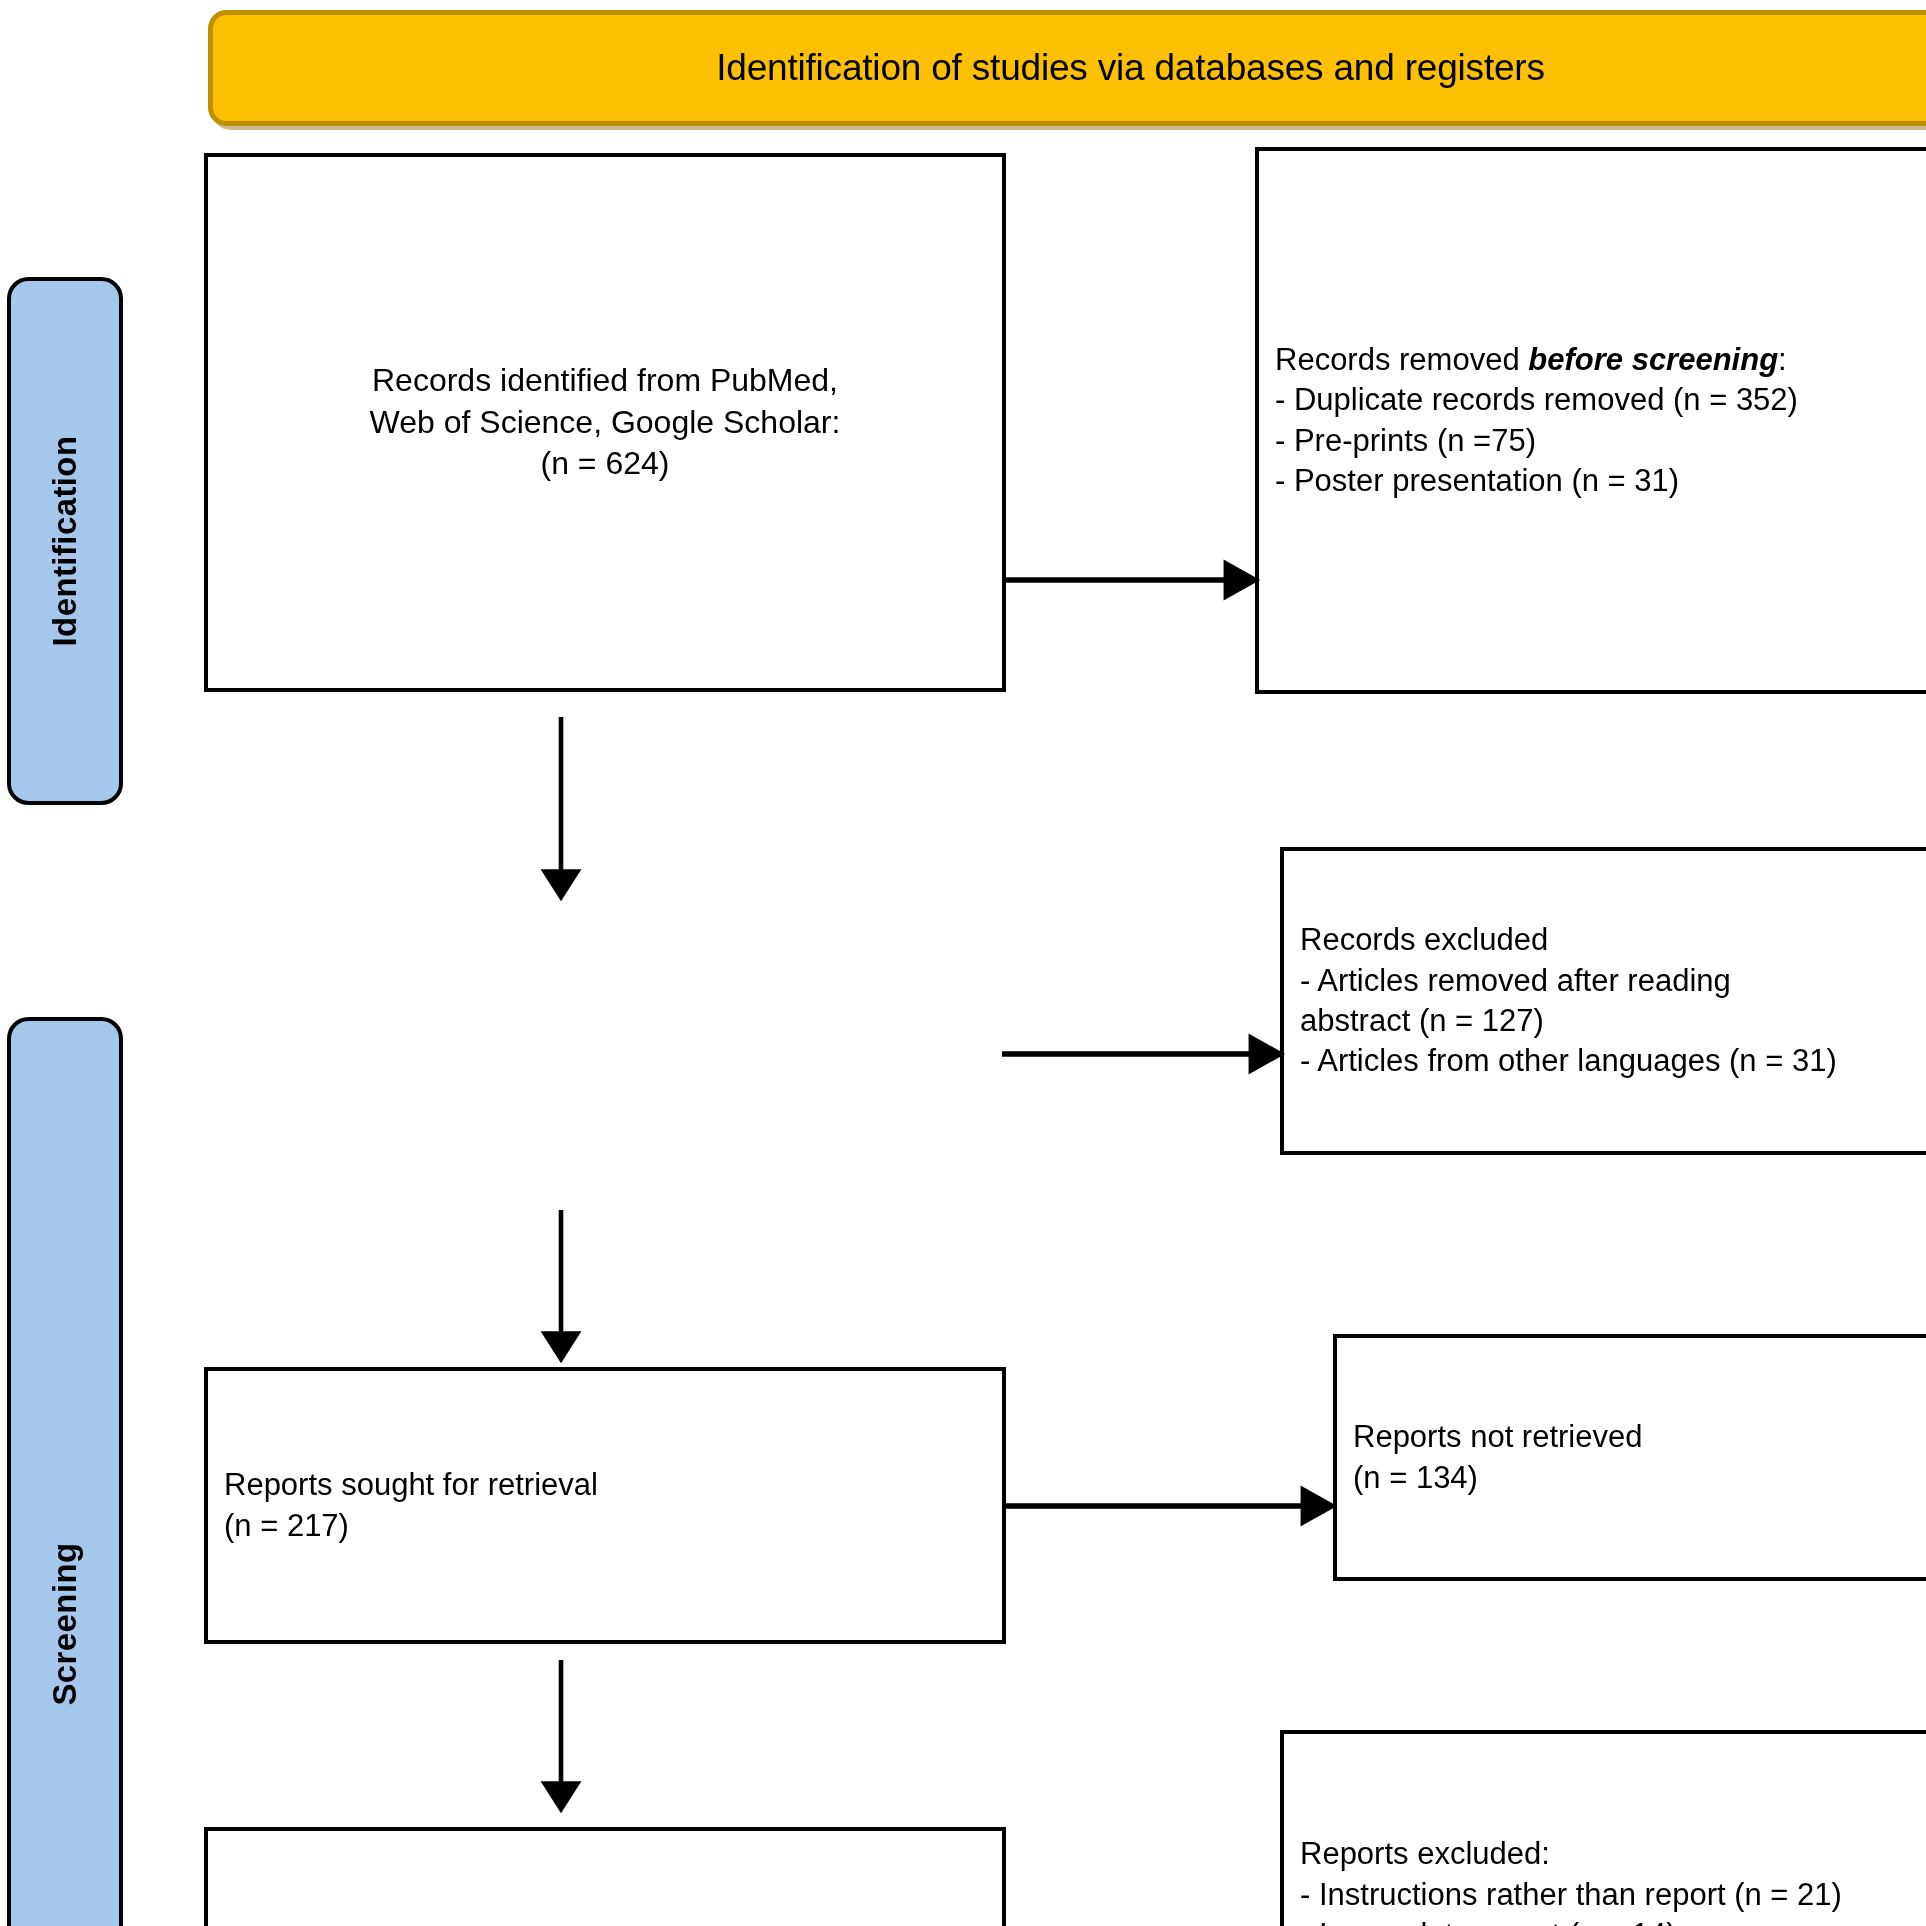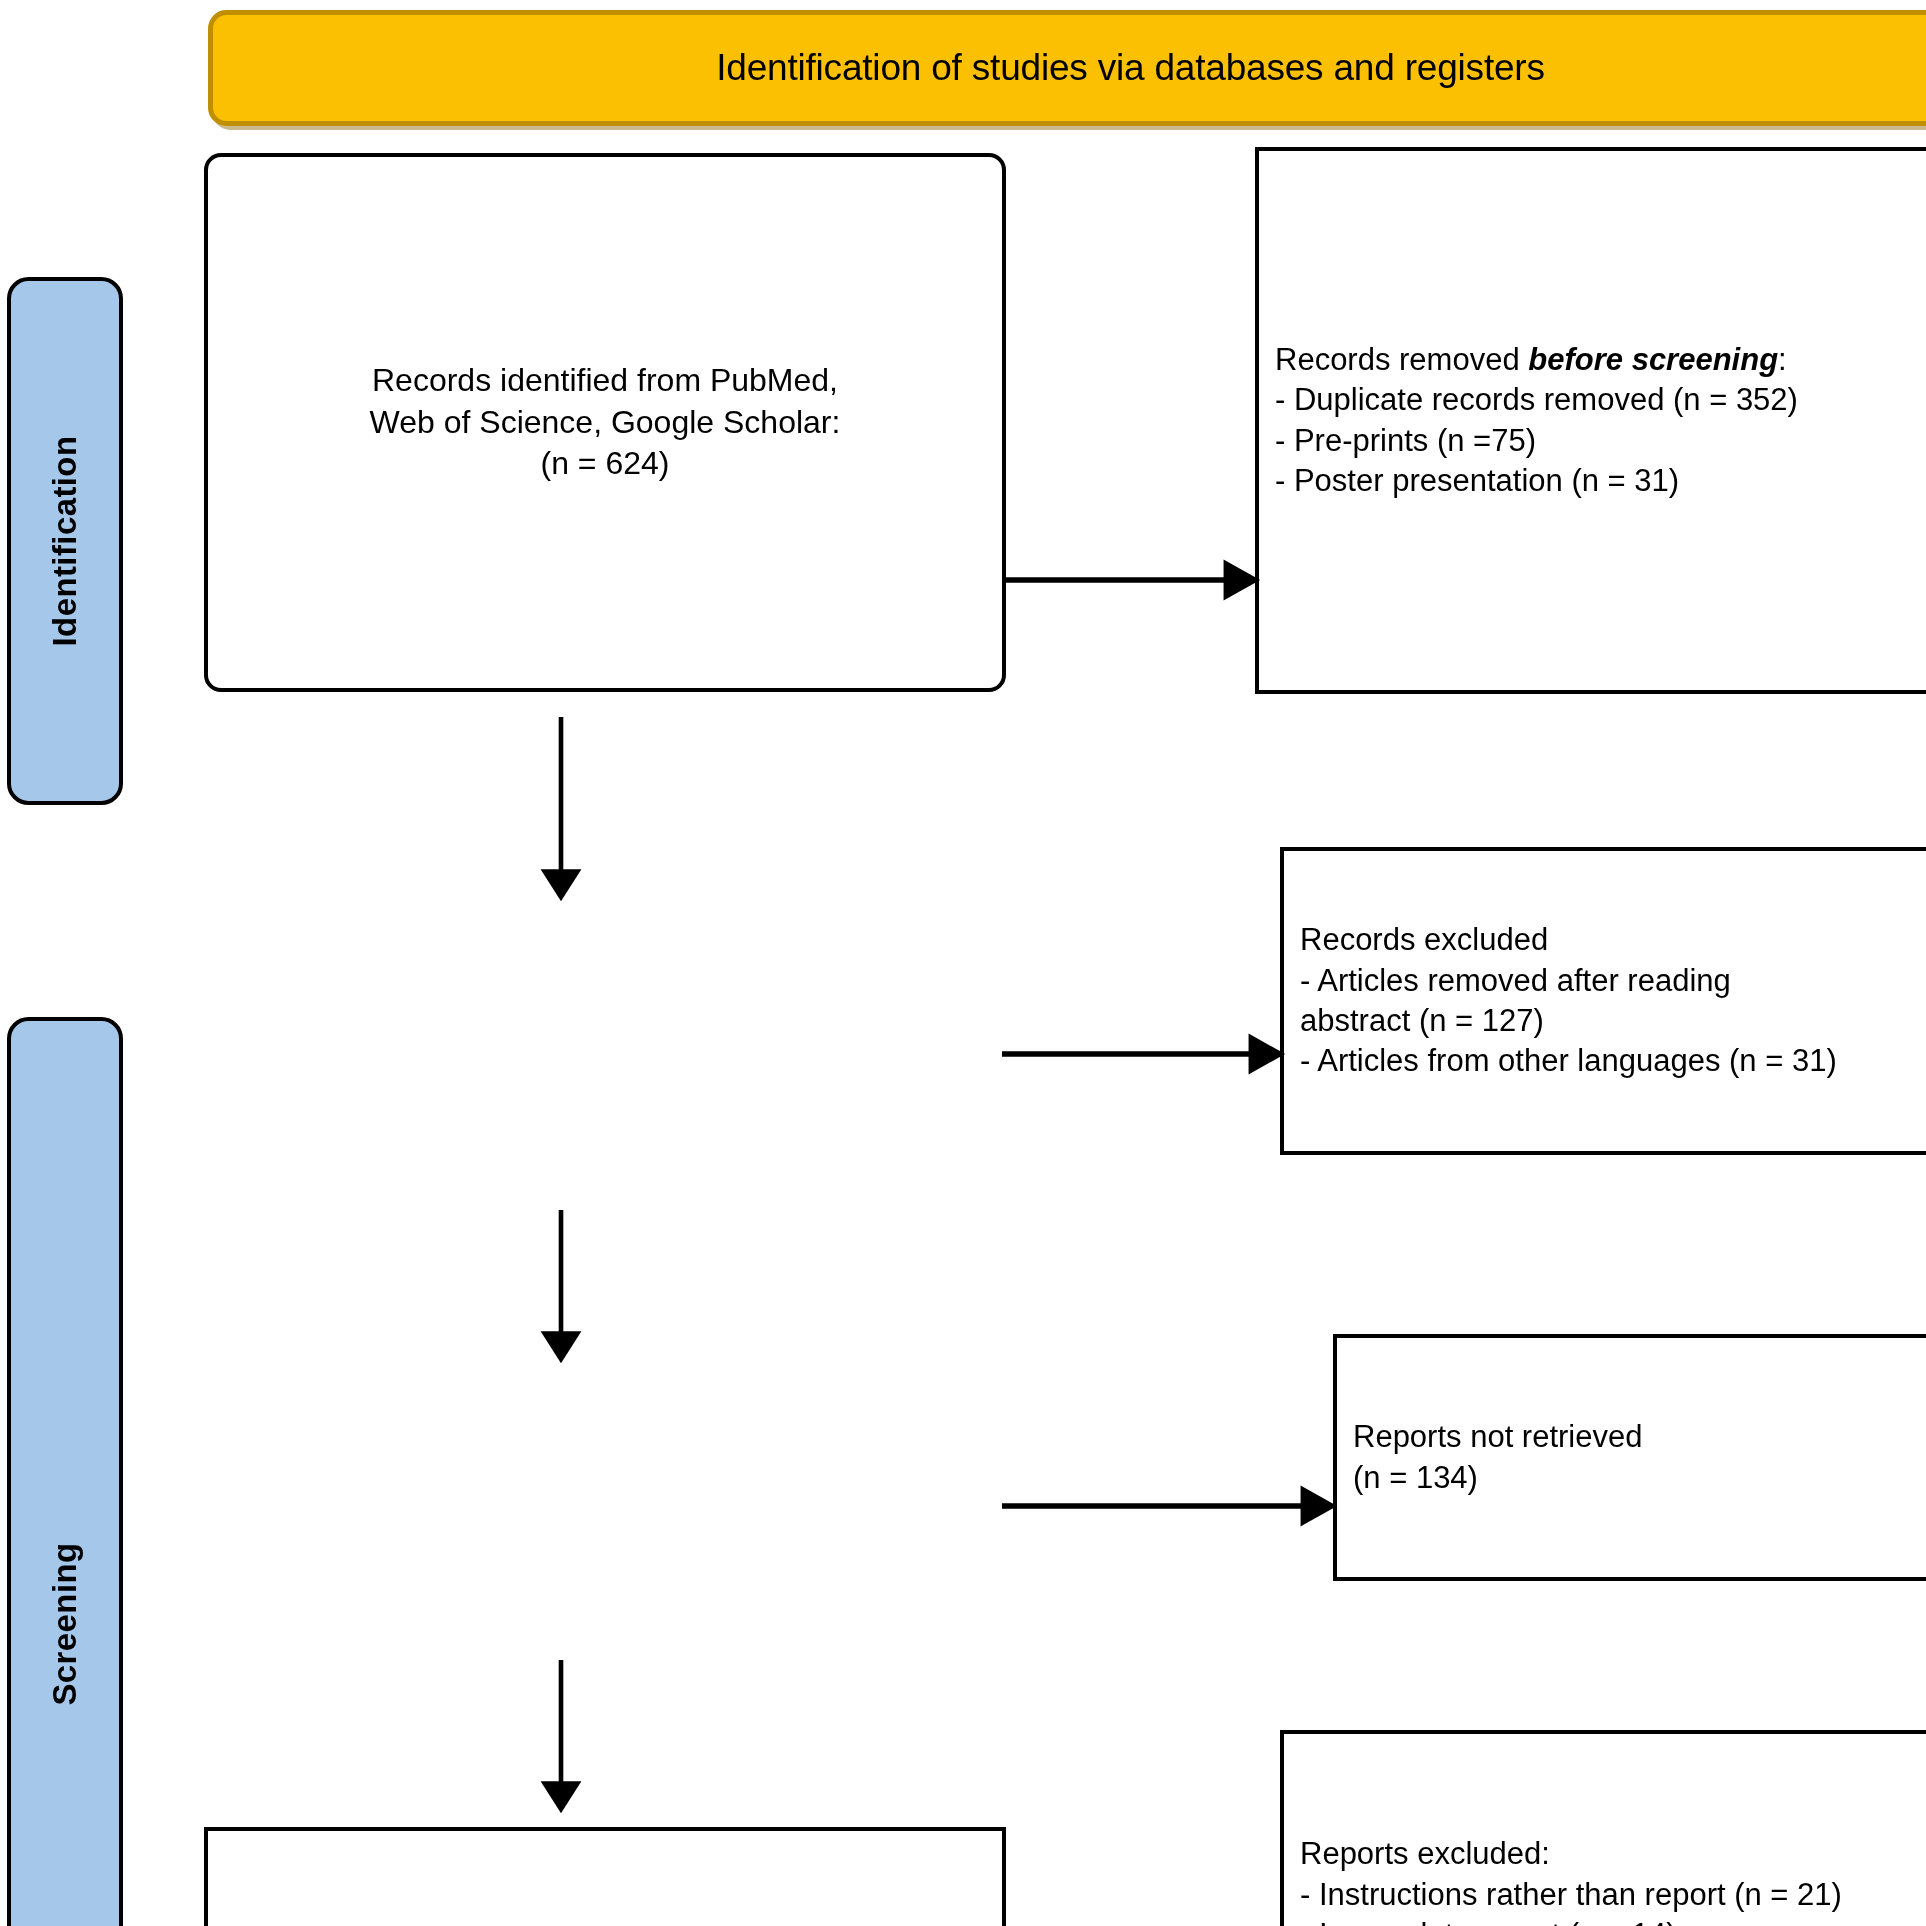--- a/index.html
+++ b/index.html
@@ -78,21 +78,21 @@
     line-height: 1.30;
     color: #000000;
     padding: 0 16px;
     white-space: pre-line;
   }
   .box-text.center { text-align: center; padding: 0 11.6px; }
   .box-text.left   { text-align: left; }
   .box-text em { font-style: italic; font-weight: bold; }
 
   
-  #box-identified      { left: 204px;  top: 153px;  width: 802px; height: 539px; border-radius: 17px; }
+  #box-identified      { left: 204px;  top: 153px;  width: 802px; height: 539px; }
   #box-removed         { left: 1255px; top: 147px;  width: 925px; height: 547px; }
   #box-screened        { left: 204px;  top: 915px; width: 802px; height: 277px;  }
   #box-records-excl    { left: 1280px; top: 847px; width: 946px; height: 308px;  }
   #box-sought          { left: 204px;  top: 1367px; width: 802px; height: 277px;  }
   #box-not-retrieved   { left: 1333px; top: 1334px; width: 817px; height: 247px;  }
   #box-assessed        { left: 204px;  top: 1827px; width: 802px; height: 277px;  }
   #box-reports-excl    { left: 1280px; top: 1730px; width: 946px; height: 370px;  }
 
   #box-identified .box-text   { font-size: 32px; }
 
@@ -130,20 +130,24 @@
   </div>
 
 
   <div class="flow-box" id="box-records-excl">
     <div class="box-text left">Records excluded
 - Articles removed after reading
 abstract (n = 127)
 - Articles from other languages (n = 31)</div>
   </div>
 
+  <div class="flow-box" id="box-sought">
+    <div class="box-text left">Reports sought for retrieval
+(n = 217)</div>
+  </div>
 
   <div class="flow-box" id="box-not-retrieved">
     <div class="box-text left">Reports not retrieved
 (n = 134)</div>
   </div>
 
   <div class="flow-box" id="box-assessed">
     <div class="box-text left">Reports assessed for eligibility
 (n = 83)</div>
   </div>

